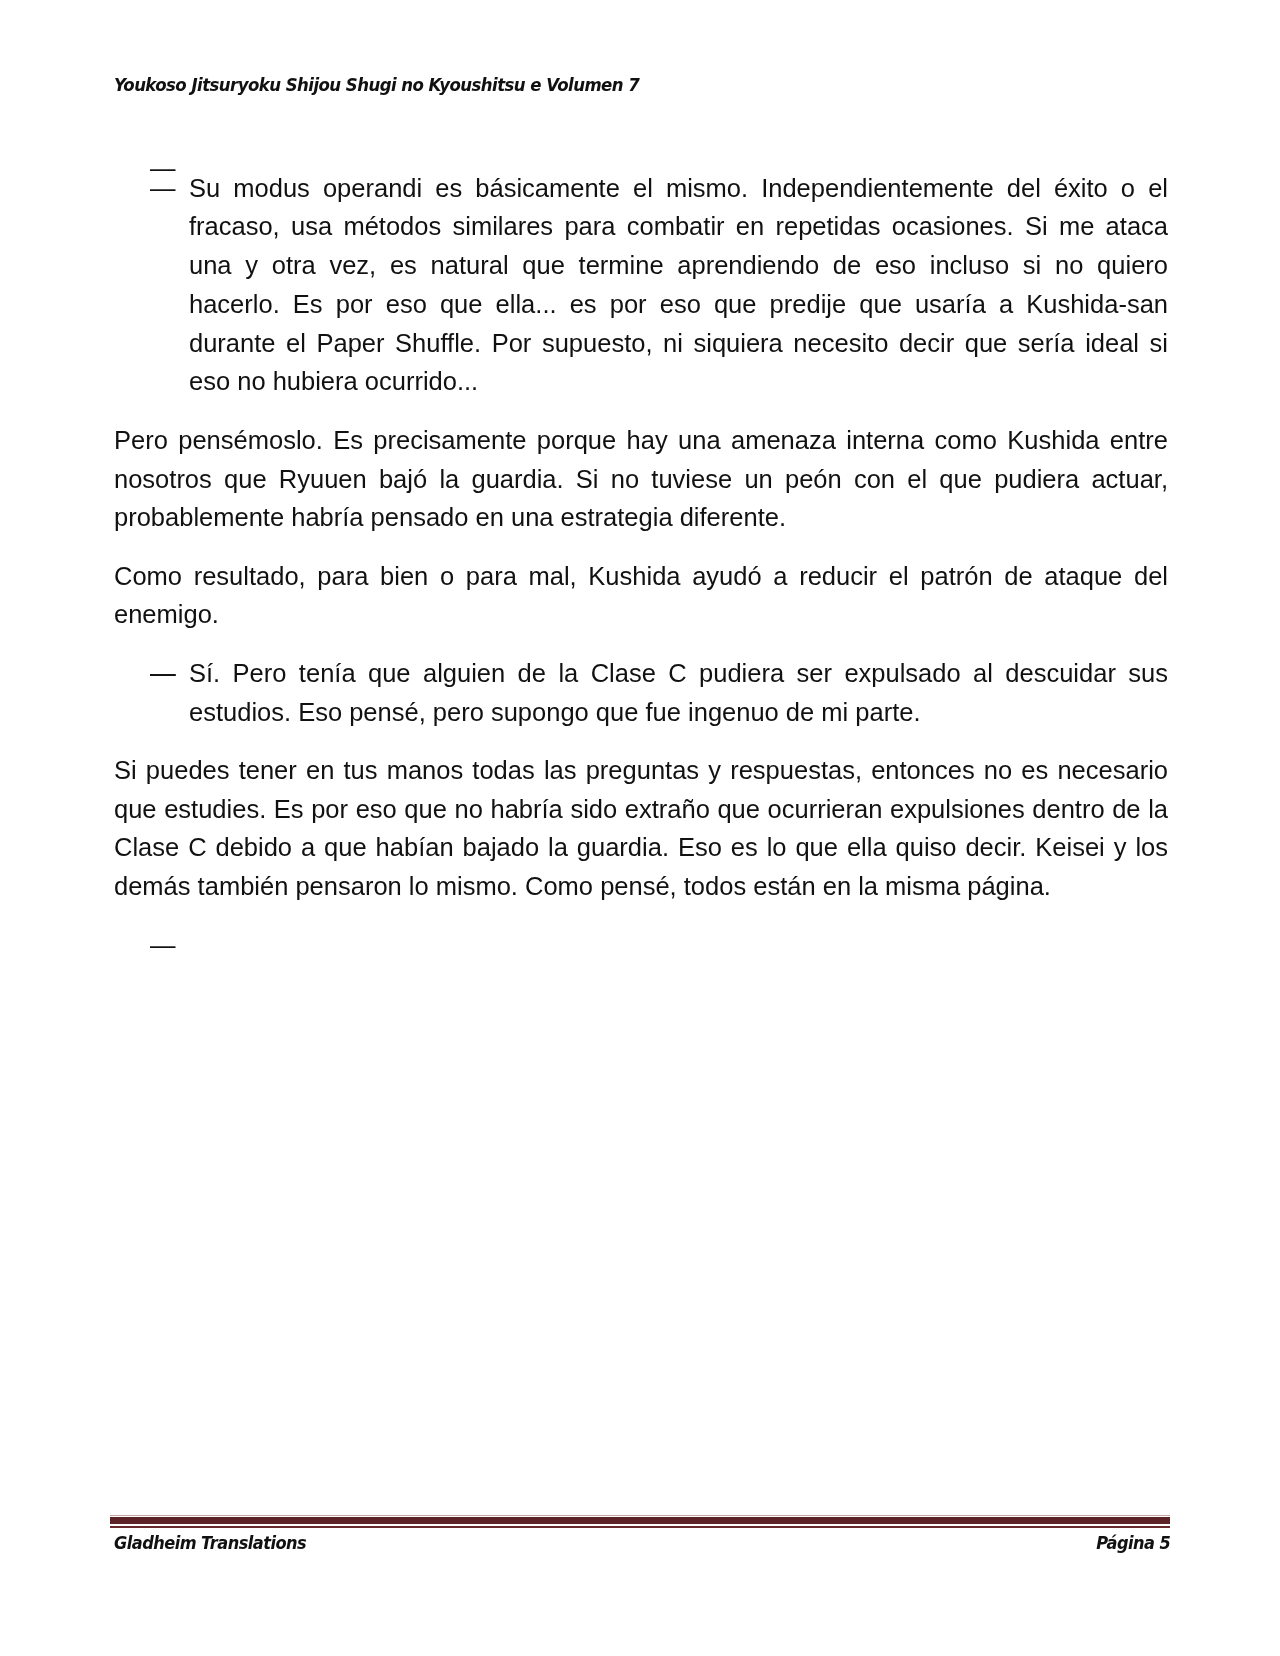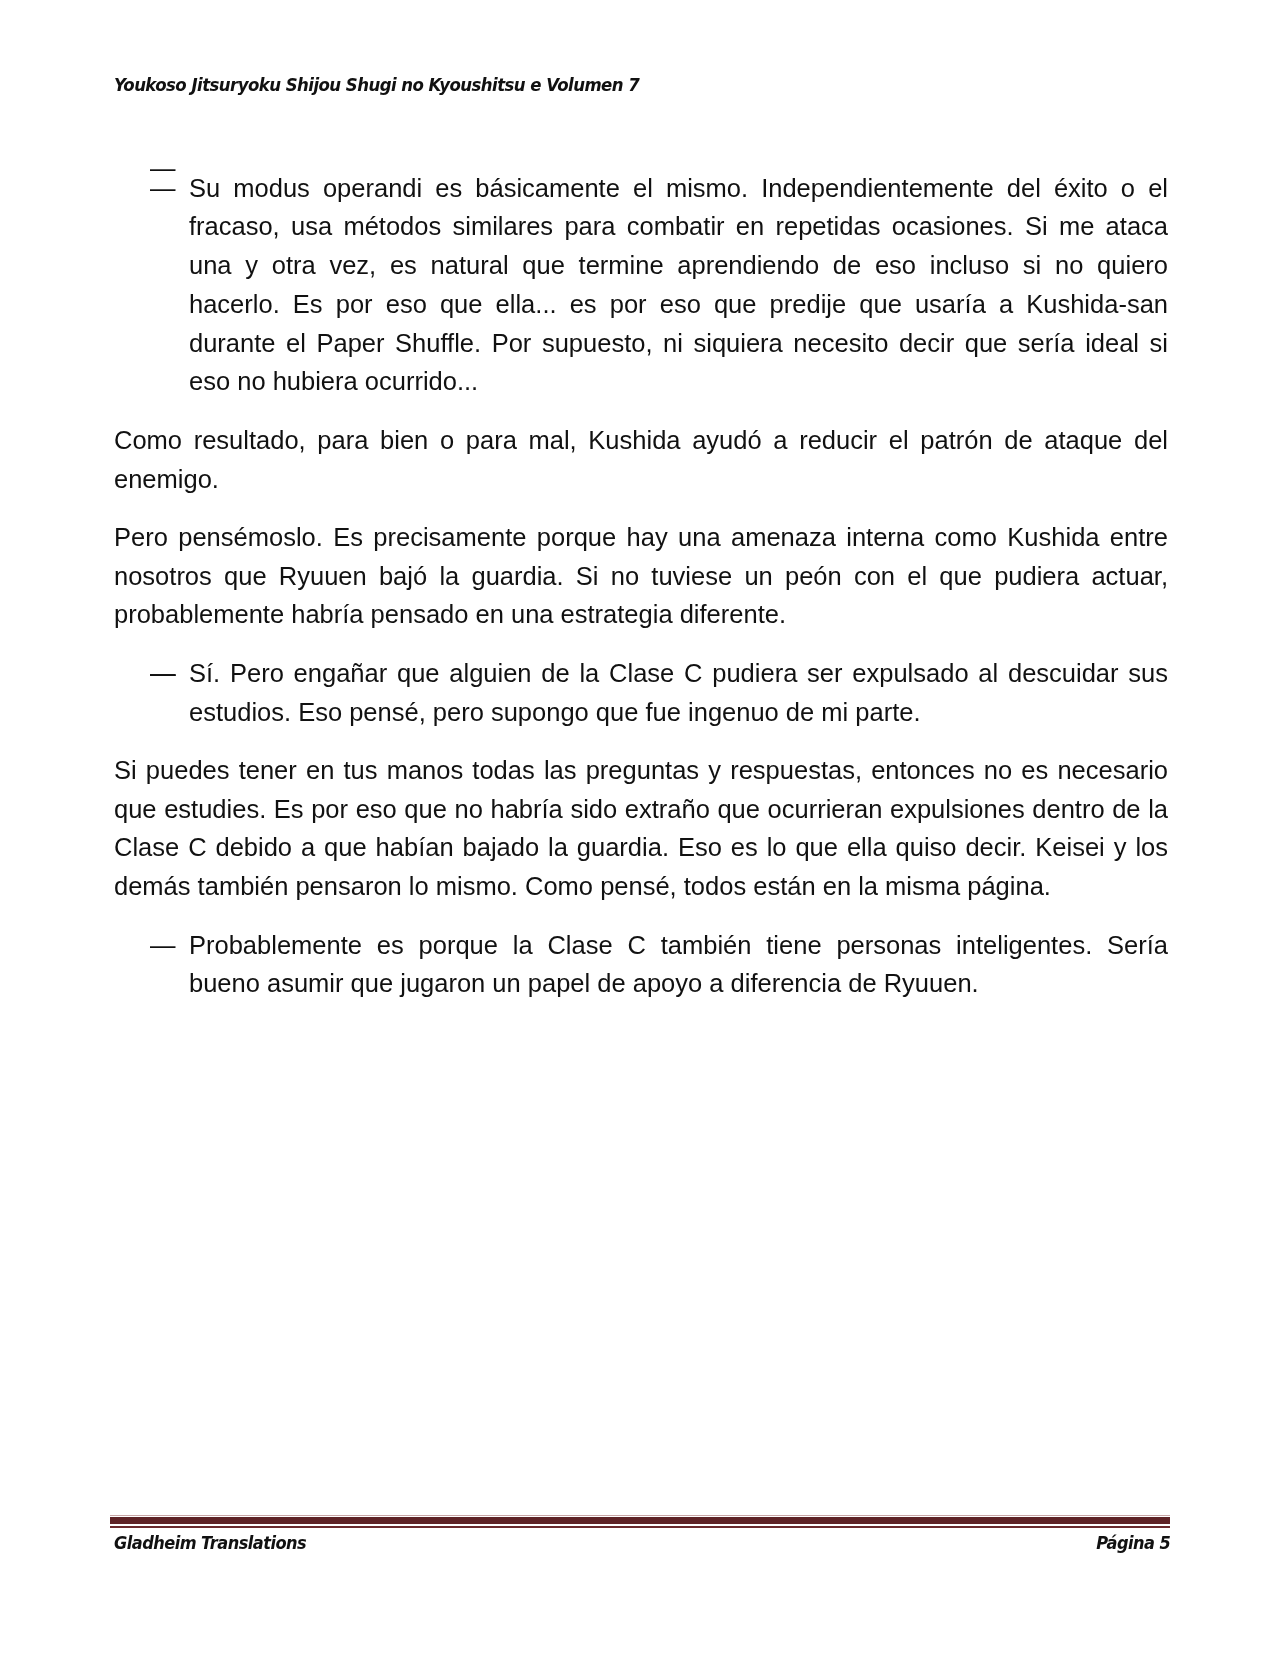--- a/index.html
+++ b/index.html
@@ -45,34 +45,34 @@
     <div class="dialogue-block">
       <p class="dialogue"><span class="dash">—</span></p>
     </div>
 
 
     <div class="dialogue-block">
       <p class="dialogue"><span class="dash">—</span><span>Su modus operandi es básicamente el mismo. Independientemente del éxito o el fracaso, usa métodos similares para combatir en repetidas ocasiones. Si me ataca una y otra vez, es natural que termine aprendiendo de eso incluso si no quiero hacerlo. Es por eso que ella... es por eso que predije que usaría a Kushida-san durante el Paper Shuffle. Por supuesto, ni siquiera necesito decir que sería ideal si eso no hubiera ocurrido...</span></p>
     </div>
 
 
+    <p class="para">Pero pensémoslo. Es precisamente porque hay una amenaza interna como Kushida entre nosotros que Ryuuen bajó la guardia. Si no tuviese un peón con el que pudiera actuar, probablemente habría pensado en una estrategia diferente.</p>
+
     <p class="para">Como resultado, para bien o para mal, Kushida ayudó a reducir el patrón de ataque del enemigo.</p>
-
-    <p class="para">Pero pensémoslo. Es precisamente porque hay una amenaza interna como Kushida entre nosotros que Ryuuen bajó la guardia. Si no tuviese un peón con el que pudiera actuar, probablemente habría pensado en una estrategia diferente.</p>
 
     <div class="dialogue-block">
       <p class="dialogue"><span class="dash">—</span></p>
       <p class="dialogue"><span class="dash">—</span></p>
-      <p class="dialogue"><span class="dash">—</span><span>Sí. Pero engañar que alguien de la Clase C pudiera ser expulsado al descuidar sus estudios. Eso pensé, pero supongo que fue ingenuo de mi parte.</span></p>
+      <p class="dialogue"><span class="dash">—</span><span>Sí. Pero tenía que alguien de la Clase C pudiera ser expulsado al descuidar sus estudios. Eso pensé, pero supongo que fue ingenuo de mi parte.</span></p>
     </div>
 
     <p class="para">Si puedes tener en tus manos todas las preguntas y respuestas, entonces no es necesario que estudies. Es por eso que no habría sido extraño que ocurrieran expulsiones dentro de la Clase C debido a que habían bajado la guardia. Eso es lo que ella quiso decir. Keisei y los demás también pensaron lo mismo. Como pensé, todos están en la misma página.</p>
 
     <div class="dialogue-block">
-      <p class="dialogue"><span class="dash">—</span><span>Probablemente es porque la Clase C también tiene personas inteligentes. Sería bueno asumir que jugaron un papel de apoyo a diferencia de Ryuuen.</span></p>
+      <p class="dialogue"><span class="dash">—</span></p>
     </div>
   </div>
 
   <div class="footer-rule">
     <div class="l1"></div>
     <div class="l2"></div>
     <div class="l3"></div>
   </div>
   <div class="footer-left">Gladheim Translations</div>
   <div class="footer-right">Página 5</div>

